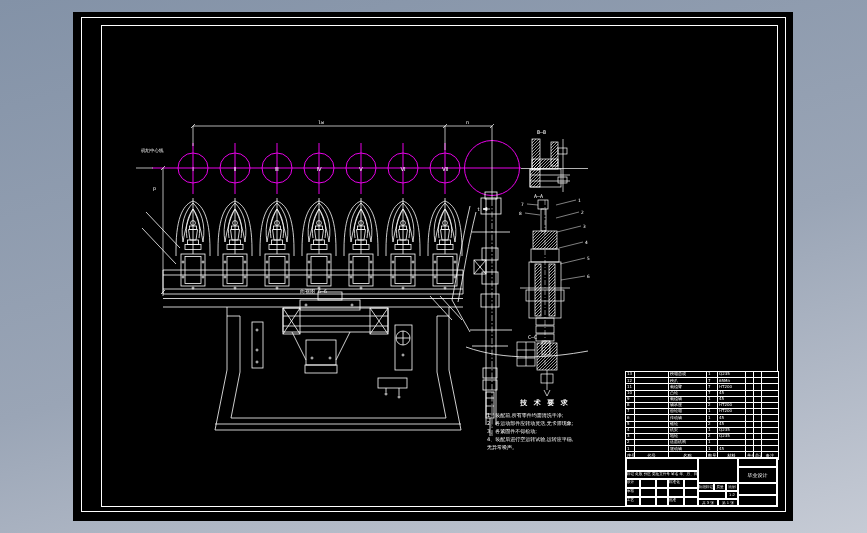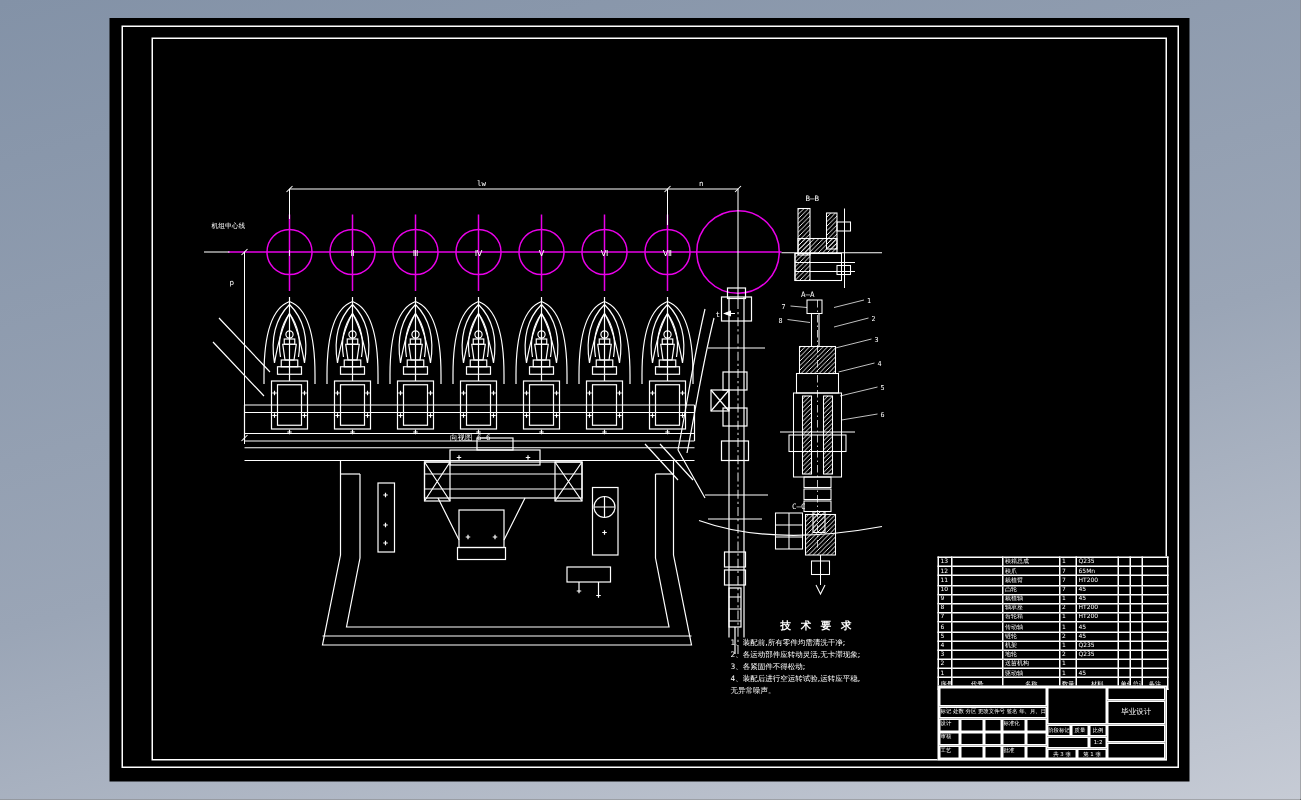--- a/index.html
+++ b/index.html
@@ -10,21 +10,21 @@
   }
   .abs{position:absolute;}
   #canvas{left:73px;top:12px;width:720px;height:509px;background:#000;}
   .frame{border:1px solid #fff;background:transparent;}
   #frame-outer{left:81px;top:17px;width:703px;height:493px;}
   #frame-inner{left:101px;top:25px;width:675px;height:480px;}
   #draw-svg{left:0;top:0;width:867px;height:533px;}
   svg text{fill:#fff;font-family:"DejaVu Sans Mono",monospace;}
   
   #tech{left:487px;top:398px;width:116px;color:#fff;}
-  #tech .t-title{font-size:7px;letter-spacing:2px;text-align:center;margin-bottom:3px;font-weight:bold;margin-top:14px;}
+  #tech .t-title{font-size:7px;letter-spacing:2px;text-align:center;margin-bottom:3px;font-weight:bold;}
   #tech .t-line{font-size:5px;line-height:8px;white-space:nowrap;transform-origin:left top;}
   
   #bom{left:625px;top:371px;width:153px;border-collapse:collapse;table-layout:fixed;background:#000;}
   #bom td{border:1px solid #fff;color:#fff;font-size:4px;line-height:4.5px;height:5.2px;
           padding:0 1px;overflow:hidden;white-space:nowrap;}
   #bom tr.hdr td{font-size:4.2px;text-align:center;height:7px;}
   
   #tblock{left:625px;top:457px;width:153px;height:50px;border:1px solid #fff;box-sizing:border-box;color:#fff;background:#000;}
   .tb-cell{position:absolute;border:1px solid #fff;box-sizing:border-box;font-size:3.6px;line-height:4px;
            color:#fff;overflow:hidden;white-space:nowrap;}

